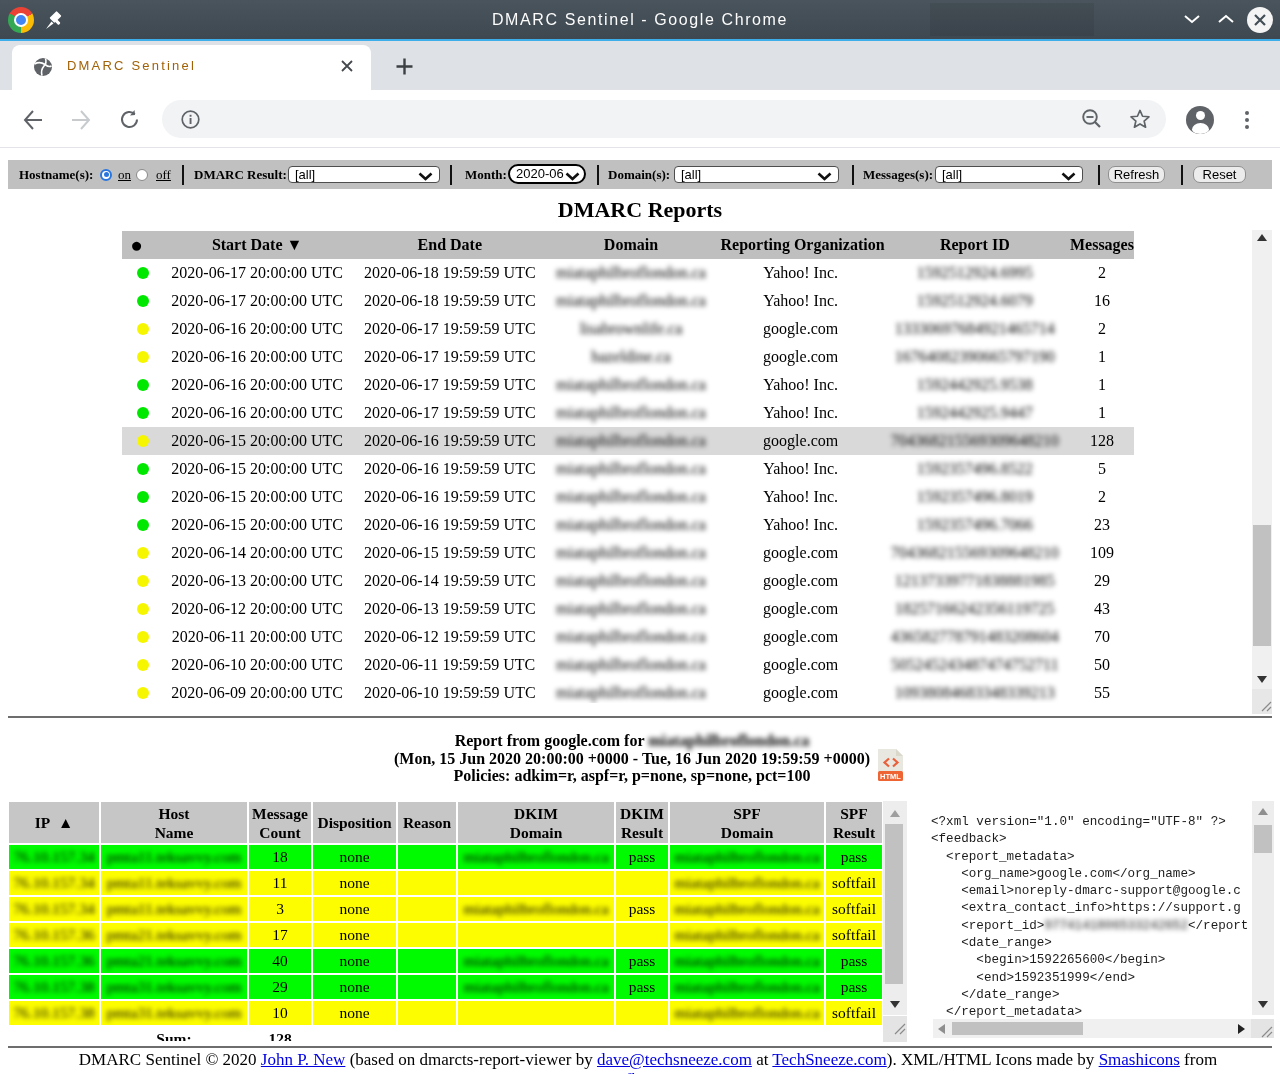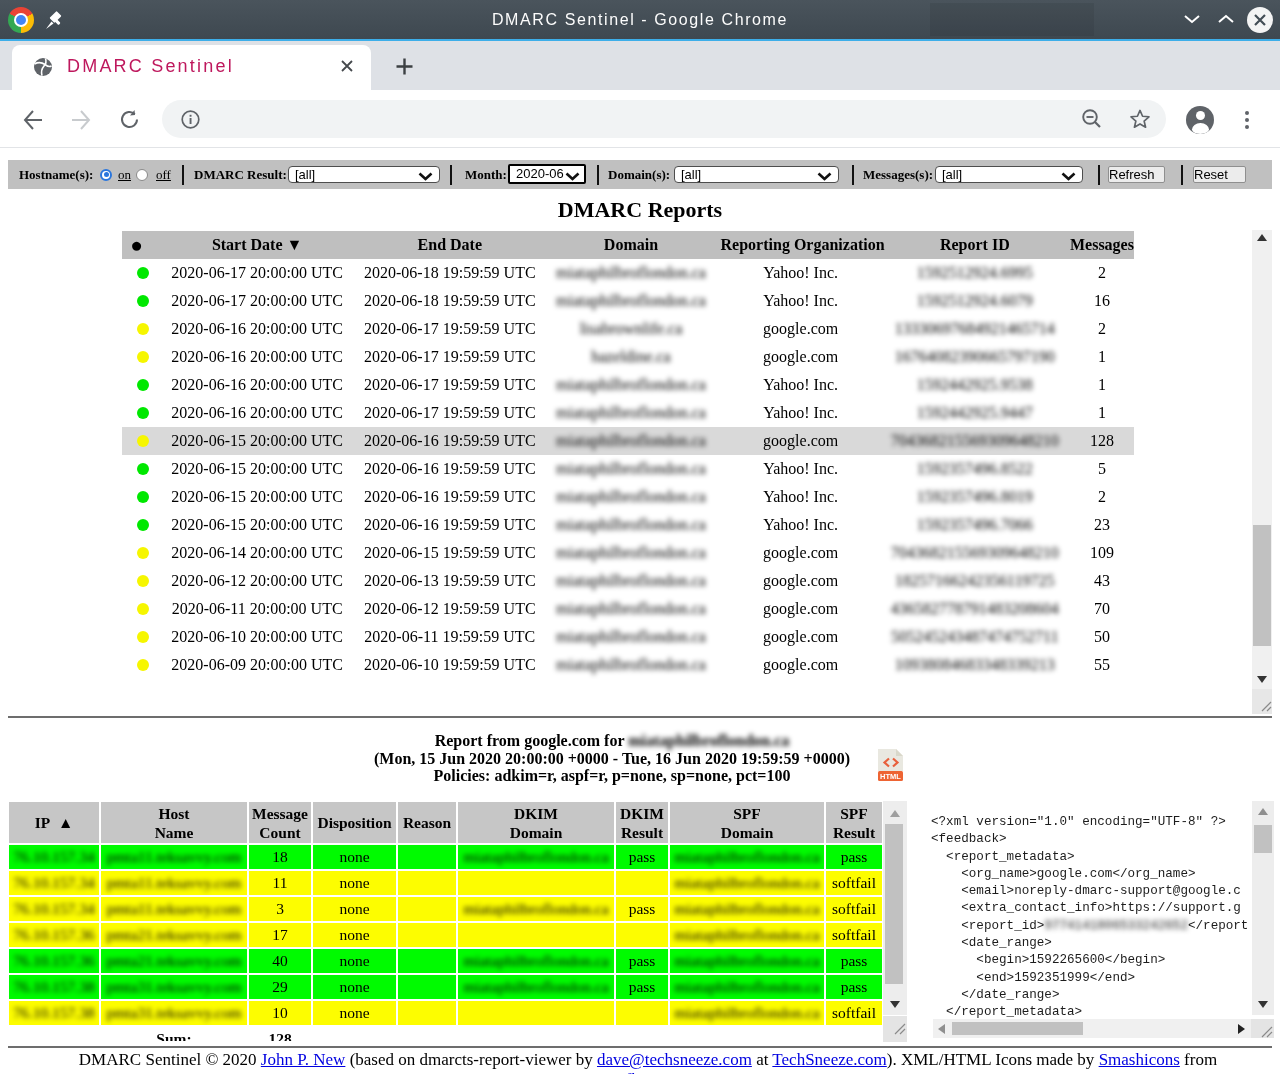--- a/index.html
+++ b/index.html
@@ -11,56 +11,56 @@
 .b{font-weight:bold;}
 .blur{filter:blur(2.6px);}
 .blur2{filter:blur(2.4px);}
 
 #titlebar{left:0;top:0;width:1280px;height:39px;
   background:linear-gradient(#4a545c,#3e4850);}
 #titleshade{left:930px;top:3px;width:164px;height:33px;background:rgba(0,0,0,0.07);}
 #blueline{left:0;top:39px;width:1280px;height:2px;background:#3daee9;}
 #tabbar{left:0;top:41px;width:1280px;height:49px;background:#dee1e6;}
 #tab{left:12px;top:45px;width:359px;height:45px;background:#fff;border-radius:8px 8px 0 0;}
-#tabtitle{left:67px;top:41px;height:49px;line-height:50px;font-size:18px;color:#be185d;letter-spacing:2.2px;}
+#tabtitle{left:67px;top:41px;height:49px;line-height:50px;font-size:13px;color:#a16207;letter-spacing:2.2px;}
 #toolbar{left:0;top:90px;width:1280px;height:57px;background:#fff;}
 #tooldiv{left:0;top:147px;width:1280px;height:1px;background:#e2e4e7;}
 #urlpill{left:162px;top:100px;width:1004px;height:38px;border-radius:19px;background:#f1f3f4;}
 
 #filterbar{left:8px;top:160px;width:1264px;height:29px;background:#c0c0c0;}
 .flabel{position:absolute;top:0;height:29px;line-height:30px;font-weight:bold;font-size:13px;}
 .ftext{position:absolute;top:0;height:29px;line-height:30px;font-size:13px;text-decoration:underline;}
 .fsep{position:absolute;top:5px;width:2px;height:20px;background:#111;}
 .fsel{position:absolute;top:5.5px;height:15px;background:#fff;border:1px solid #4d4d4d;
   border-radius:4px;font-family:"Liberation Sans",sans-serif;font-size:13px;line-height:15px;}
 .fsel span{position:absolute;left:6px;top:0;}
 .fbtn{position:absolute;top:6px;height:15px;background:#ececec;border:1px solid #8f8f8f;
-  border-radius:2px;font-family:"Liberation Sans",sans-serif;font-size:13px;line-height:15px;
-  color:#000;}
+  border-radius:7px;font-family:"Liberation Sans",sans-serif;font-size:13px;line-height:15px;
+  text-align:center;color:#000;}
 .radio{position:absolute;width:12px;height:12px;border-radius:50%;box-sizing:border-box;}
 
 #h2t{left:0;top:197px;width:1280px;text-align:center;font-size:22px;font-weight:bold;}
 #maintbl{left:122px;top:230px;border-collapse:collapse;table-layout:fixed;width:1013px;}
 #maintbl th{background:#bfbfbf;height:28px;font-size:16px;font-weight:bold;padding:0;text-align:center;white-space:nowrap;}
 #maintbl td{height:28px;font-size:16px;padding:0;text-align:center;white-space:nowrap;overflow:hidden;}
 #maintbl tr.hl td{background:#d9d9d9;}
 .dot{display:inline-block;width:12px;height:12px;border-radius:50%;vertical-align:-1px;margin-left:8px;}
 .dg{background:#00e800;}
 .dy{background:#f6f600;}
 
 .sbtrack{position:absolute;background:#f0f0f0;}
 .sbthumb{position:absolute;background:#c1c1c1;}
 .arr{position:absolute;width:0;height:0;border-left:5px solid transparent;border-right:5px solid transparent;}
 .arrup{border-bottom:7px solid #333;}
 .arrdn{border-top:7px solid #333;}
 .arrL{position:absolute;width:0;height:0;border-top:5px solid transparent;border-bottom:5px solid transparent;}
 .gripbox{position:absolute;background:#e7e7e7;}
 
 #hr1{left:8px;top:716px;width:1264px;height:2px;background:#6d6d6d;}
-#rpthead{left:0px;top:732px;width:1224px;text-align:center;font-weight:bold;font-size:16px;line-height:17.5px;}
+#rpthead{left:0px;top:732px;width:1224px;text-align:center;font-weight:bold;font-size:16px;line-height:17.5px;padding-left:20px;}
 
 #lowtbl{left:7px;top:799px;border-spacing:2px;border-collapse:separate;table-layout:fixed;}
 #lowtbl th{background:#c6c6c6;font-size:15.5px;font-weight:bold;padding:0;text-align:center;line-height:19px;}
 #lowtbl td{height:24px;font-size:15.5px;padding:0;text-align:center;white-space:nowrap;overflow:hidden;}
 #lowtbl td.g{background:#00fb00;}
 #lowtbl td.y{background:#fdfd00;}
 
 #xml{left:931px;top:814px;width:316px;height:205px;font-size:12.6px;line-height:17.3px;
   white-space:pre;overflow:hidden;color:#1c1c1c;}
 
@@ -161,21 +161,21 @@
 <div class="fsep" style="left:174px;"></div>
 <span class="flabel" style="left:186px;">DMARC Result:</span>
 <div class="fsel" style="left:280px;width:150px;">
       <span>[all]</span>
  <svg style="position:absolute;right:6px;top:5px;" width="15" height="9">
         <path d="M1.5 1.5 L7.5 7 L13.5 1.5" stroke="#111" stroke-width="2.6" fill="none"></path>
       </svg>
     </div>
 <div class="fsep" style="left:442px;"></div>
 <span class="flabel" style="left:457px;">Month:</span>
-<div class="fsel" style="left:500px;width:74px;top:3.5px;height:16px;line-height:16px;border:2px solid #000;border-radius:2px;">
+<div class="fsel" style="left:500px;width:74px;top:3.5px;height:16px;line-height:16px;border:2px solid #000;border-radius:10px;">
       <span>2020-06</span>
  <svg style="position:absolute;right:4px;top:6px;" width="15" height="9">
         <path d="M1.5 1.5 L7.5 7 L13.5 1.5" stroke="#111" stroke-width="2.6" fill="none"></path>
       </svg>
     </div>
 <div class="fsep" style="left:589px;"></div>
 <span class="flabel" style="left:600px;">Domain(s):</span>
 <div class="fsel" style="left:666px;width:163px;">
       <span>[all]</span>
  <svg style="position:absolute;right:6px;top:5px;" width="15" height="9">
@@ -312,20 +312,29 @@
           <td><span class="dot dy"></span></td>
           <td>2020-06-14 20:00:00 UTC</td>
           <td>2020-06-15 19:59:59 UTC</td>
           <td><span class="blur">miataphilbroflondon.ca</span></td>
           <td>google.com</td>
           <td><span class="blur2">704368215569309648210</span></td>
           <td>109</td>
         </tr>
 <tr>
           <td><span class="dot dy"></span></td>
+          <td>2020-06-13 20:00:00 UTC</td>
+          <td>2020-06-14 19:59:59 UTC</td>
+          <td><span class="blur">miataphilbroflondon.ca</span></td>
+          <td>google.com</td>
+          <td><span class="blur2">12137339771838881985</span></td>
+          <td>29</td>
+        </tr>
+<tr>
+          <td><span class="dot dy"></span></td>
           <td>2020-06-12 20:00:00 UTC</td>
           <td>2020-06-13 19:59:59 UTC</td>
           <td><span class="blur">miataphilbroflondon.ca</span></td>
           <td>google.com</td>
           <td><span class="blur2">18257166242356119725</span></td>
           <td>43</td>
         </tr>
 <tr>
           <td><span class="dot dy"></span></td>
           <td>2020-06-11 20:00:00 UTC</td>

